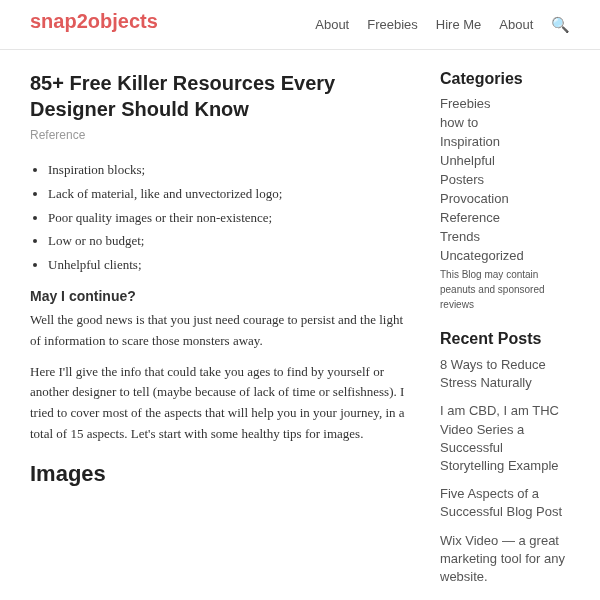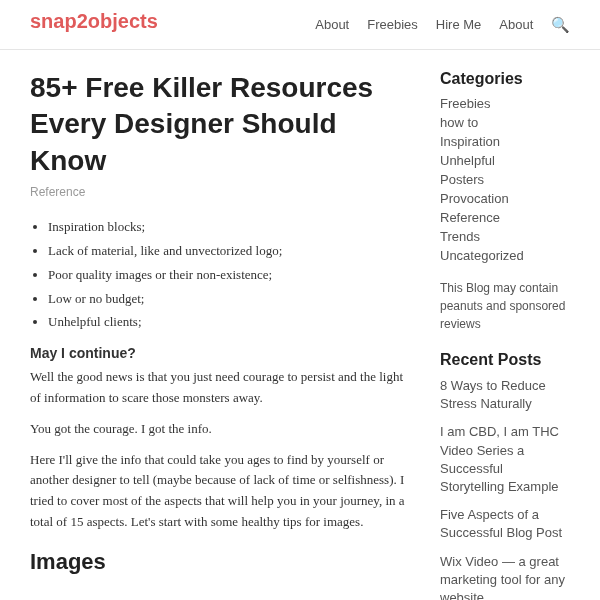--- a/index.html
+++ b/index.html
@@ -48,21 +48,21 @@
       gap: 30px;
       max-width: 600px;
     }
 
     
     #content {
       flex: 1;
       min-width: 0;
     }
     #page-title {
-      font-size: 28px;
+      font-size: 20px;
       font-weight: bold;
       line-height: 1.3;
       margin-bottom: 6px;
       font-family: Arial, sans-serif;
       color: #222;
     }
     #reference-tag {
       font-size: 12px;
       color: #999;
       margin-bottom: 18px;
@@ -114,24 +114,24 @@
       margin-bottom: 8px;
       color: #222;
     }
     .sidebar-section a {
       display: block;
       color: #555;
       margin-bottom: 4px;
       font-size: 13px;
     }
     .sidebar-note {
-      font-size: 12px;
+      font-size: 10px;
       color: #555;
       line-height: 1.5;
-      margin-top: 16px;
+      margin-top: 4px;
     }
     .sidebar-recent-item {
       margin-bottom: 10px;
     }
     .sidebar-recent-item a {
       display: block;
       color: #555;
       font-size: 13px;
       line-height: 1.4;
     }
@@ -161,21 +161,20 @@
       <ul>
         <li>Inspiration blocks;</li>
         <li>Lack of material, like and unvectorized logo;</li>
         <li>Poor quality images or their non-existence;</li>
         <li>Low or no budget;</li>
         <li>Unhelpful clients;</li>
       </ul>
 
       <h3>May I continue?</h3>
       <p>Well the good news is that you just need courage to persist and the light of information to scare those monsters away.</p>
-      <p>You got the courage. I got the info.</p>
       <p>Here I'll give the info that could take you ages to find by yourself or another designer to tell (maybe because of lack of time or selfishness). I tried to cover most of the aspects that will help you in your journey, in a total of 15 aspects. Let's start with some healthy tips for images.</p>
 
       <h2>Images</h2>
 
     </div>
   </div>
 
   <div id="sidebar">
 
     <div class="sidebar-section">

